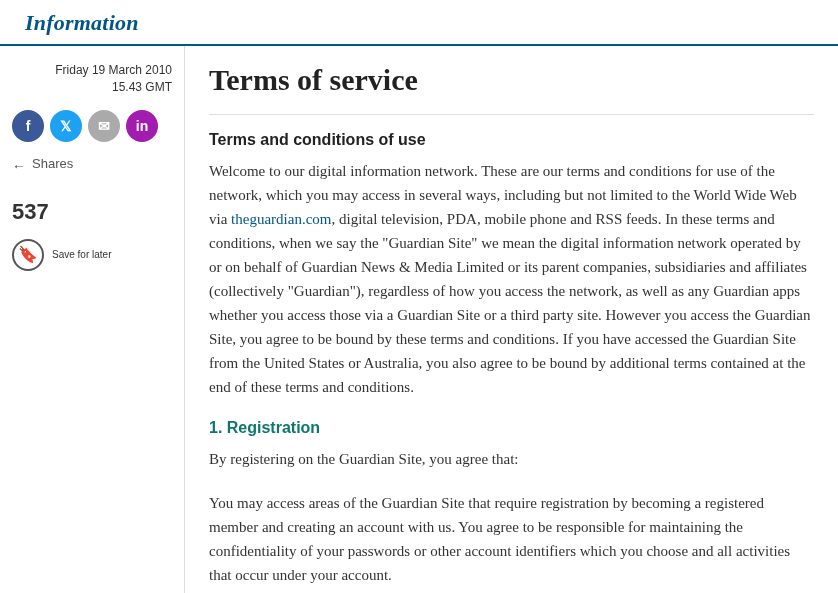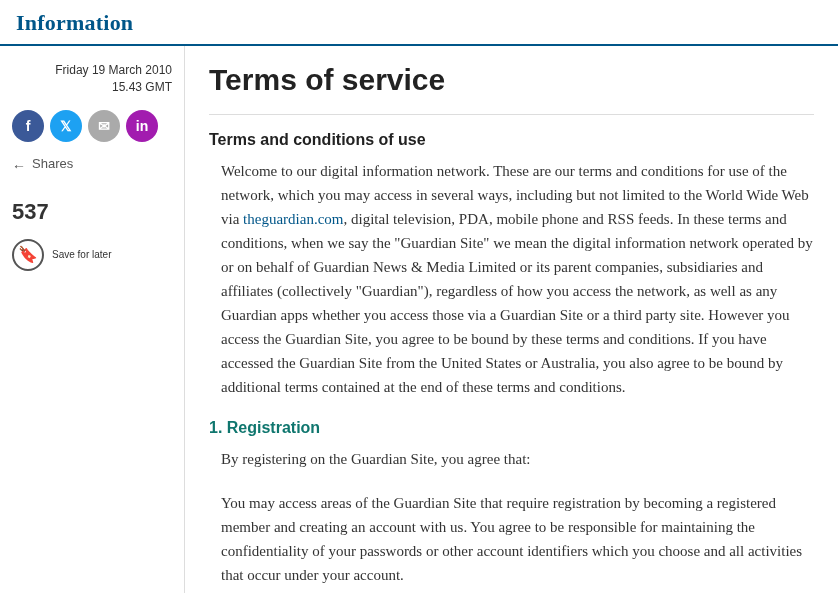--- a/index.html
+++ b/index.html
@@ -13,21 +13,22 @@
     .page-wrapper {
       display: flex;
       flex-direction: column;
       width: 838px;
       min-height: 593px;
     }
 
     
     .header {
       border-bottom: 2px solid #005689;
-      padding: 10px 16px 8px 16px;
+      padding: 10px 16px 8px 25px;
+      font-style: italic;
     }
     .header-title {
       font-family: 'Guardian Egyptian', Georgia, serif;
       font-size: 22px;
       font-weight: bold;
       color: #005689;
       letter-spacing: 0.01em;
     }
 
     
@@ -126,21 +127,21 @@
       color: #333;
     }
 
     
     .article-main {
       flex: 1;
       padding: 16px 24px;
     }
 
     .article-title {
-      font-family: Liberation Sans, sans-serif;
+      font-family: Liberation Serif, serif;
       font-size: 30px;
       font-weight: bold;
       color: #222;
       margin-bottom: 16px;
       line-height: 1.2;
     }
 
     .article-divider {
       border: none;
       border-top: 1px solid #ddd;
@@ -154,21 +155,20 @@
       color: #222;
       margin-bottom: 10px;
     }
 
     .article-body {
       font-family: Georgia, serif;
       font-size: 15px;
       line-height: 1.6;
       color: #333;
       margin-bottom: 20px;
-      margin-left: 12px;
     }
 
     .article-body a {
       color: #005689;
       text-decoration: none;
     }
 
     .section-header {
       font-family: Arial, sans-serif;
       font-size: 16px;

